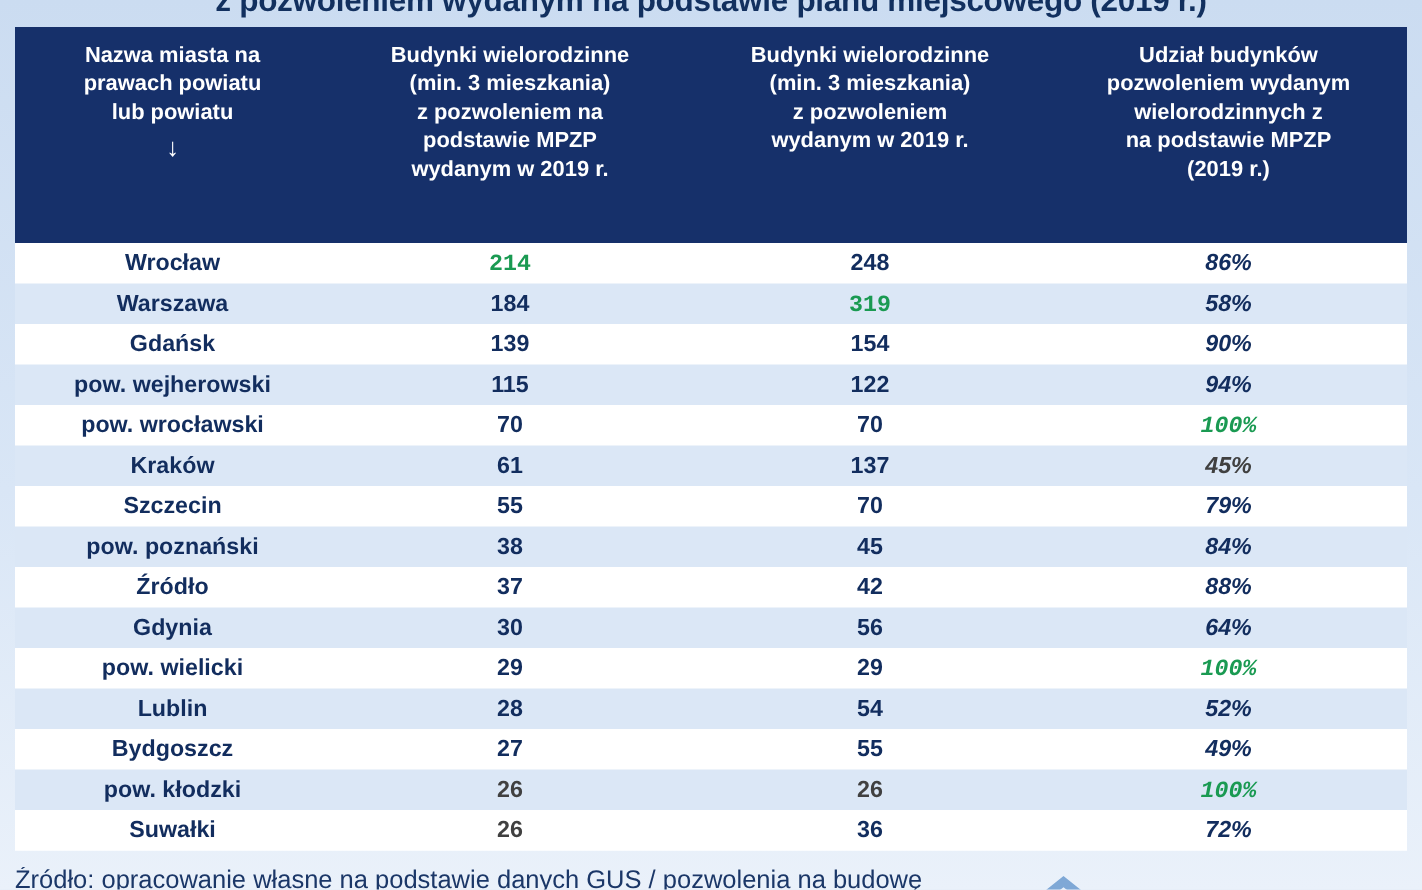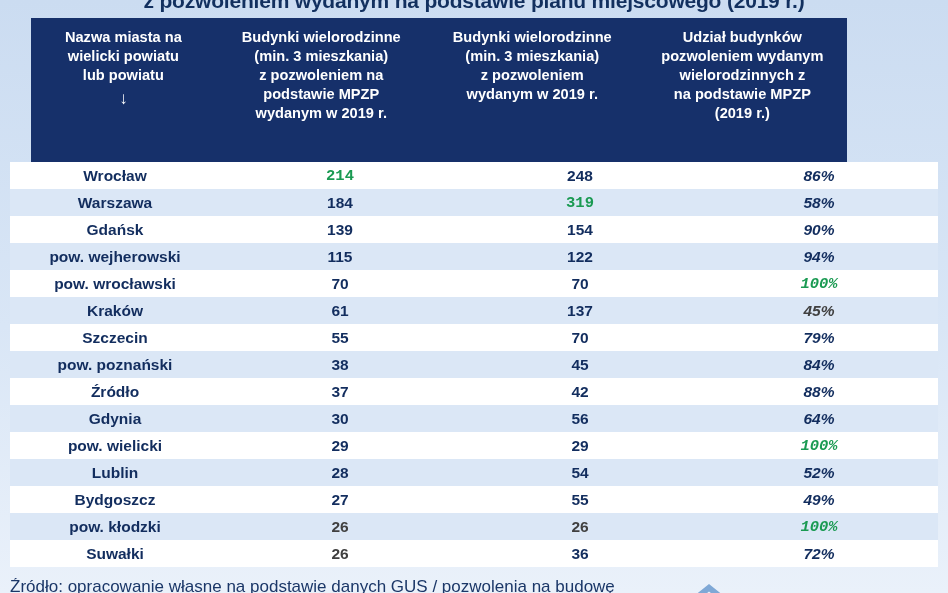--- a/index.html
+++ b/index.html
@@ -31,23 +31,22 @@
 
   
   .table-wrap{
     position:absolute;left:10px;top:18px;width:928px;
   }
 
   
   .thead{
     display:flex;
     background:#16306a;
-    width:816px;height:144px;
+    width:928px;height:144px;
     box-shadow:0 1px 0 rgba(255,255,255,.35);
-    margin-left:21px;
   }
   .th{
     color:#ffffff;
     font-size:14.6px;font-weight:700;line-height:1.30;
     display:flex;flex-direction:column;align-items:center;justify-content:flex-start;
     padding:10px 4px 4px;
     text-align:center;
     box-sizing:border-box;
   }
   .th .ln{display:block;white-space:nowrap;}
@@ -100,21 +99,21 @@
   <div class="title-strip">
     <div class="t-line">z pozwoleniem wydanym na podstawie planu miejscowego (2019 r.)</div>
   </div>
 
   <div class="table-wrap">
 
     <div class="thead">
 
       <div class="th th-c0">
         <span class="ln">Nazwa miasta na</span>
-        <span class="ln">wielicki powiatu</span>
+        <span class="ln">prawach powiatu</span>
         <span class="ln">lub powiatu</span>
         <span class="sort-arrow">↓</span>
       </div>
 
       <div class="th th-c1">
         <span class="ln">Budynki wielorodzinne</span>
         <span class="ln">(min. 3 mieszkania)</span>
         <span class="ln">z pozwoleniem na</span>
         <span class="ln">podstawie MPZP</span>
         <span class="ln">wydanym w 2019 r.</span>

